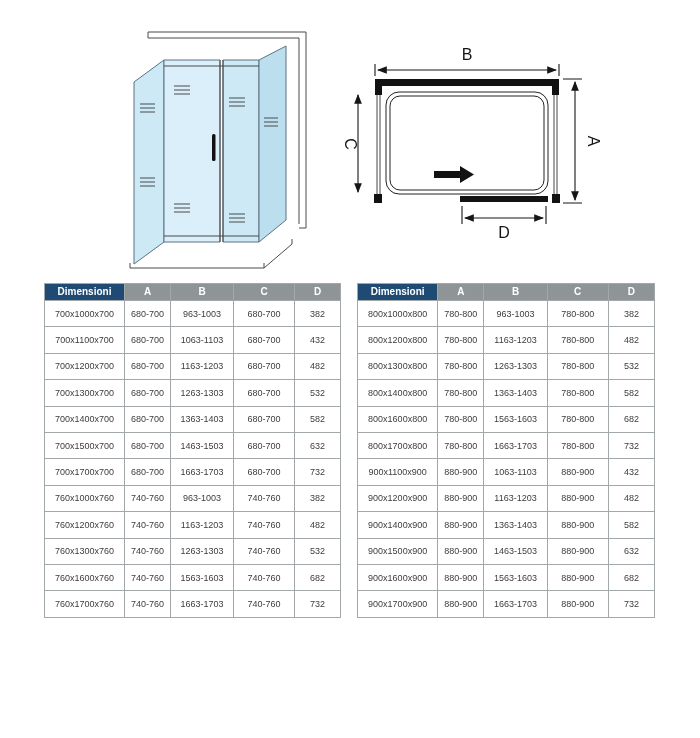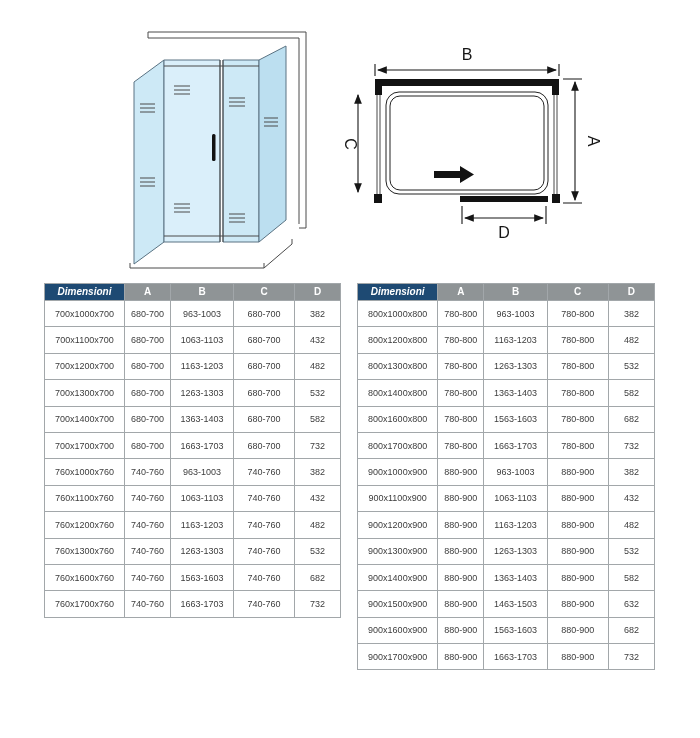--- a/index.html
+++ b/index.html
@@ -17,21 +17,21 @@
   .dimline { stroke: #161616; stroke-width: 1.1; fill: none; }
   .dimlabel { font-size: 16px; fill: #161616; font-family: "Liberation Sans", sans-serif; }
   .solid { fill: #121212; stroke: none; }
 
   
   .dim-table { position: absolute; border-collapse: collapse; table-layout: fixed; background: #fff; }
   #table-left  { left: 44px;  top: 283px; width: 296px; }
   #table-right { left: 357px; top: 283px; width: 298px; }
   .dim-table th, .dim-table td { border: 1px solid #a2a7aa; text-align: center; vertical-align: middle; padding: 0; overflow: hidden; white-space: nowrap; }
   .dim-table thead th { height: 16px; font-size: 10px; color: #ffffff; line-height: 16px; }
-  .th-dim { background: var(--header-dim-bg, #1e4a73); font-style: italic; font-weight: bold; }
+  .th-dim { background: var(--header-dim-bg, #1e4a73); font-weight: bold; }
   .th-col { background: var(--header-abcd-bg, #8f9496); font-weight: bold; }
   .dim-table td { height: 26.4px; font-size: 9px; color: #3c3c3c; }
   col.c0 { width: 80px; } col.c1 { width: 46px; } col.c2 { width: 63px; }
   col.c3 { width: 61px; } col.c4 { width: 46px; }
 </style>
 </head>
 <body>
 
 <div class="canvas">
 
@@ -156,39 +156,39 @@
           <td>532</td>
         </tr>
         <tr>
           <td>700x1400x700</td>
           <td>680-700</td>
           <td>1363-1403</td>
           <td>680-700</td>
           <td>582</td>
         </tr>
         <tr>
+          <td>700x1500x700</td>
+          <td>680-700</td>
+          <td>1463-1503</td>
+          <td>680-700</td>
+          <td>632</td>
+        </tr>
+        <tr>
           <td>700x1700x700</td>
           <td>680-700</td>
           <td>1663-1703</td>
           <td>680-700</td>
           <td>732</td>
         </tr>
         <tr>
           <td>760x1000x760</td>
           <td>740-760</td>
           <td>963-1003</td>
           <td>740-760</td>
           <td>382</td>
-        </tr>
-        <tr>
-          <td>760x1100x760</td>
-          <td>740-760</td>
-          <td>1063-1103</td>
-          <td>740-760</td>
-          <td>432</td>
         </tr>
         <tr>
           <td>760x1200x760</td>
           <td>740-760</td>
           <td>1163-1203</td>
           <td>740-760</td>
           <td>482</td>
         </tr>
         <tr>
           <td>760x1300x760</td>
@@ -268,46 +268,32 @@
           <td>682</td>
         </tr>
         <tr>
           <td>800x1700x800</td>
           <td>780-800</td>
           <td>1663-1703</td>
           <td>780-800</td>
           <td>732</td>
         </tr>
         <tr>
-          <td>900x1000x900</td>
-          <td>880-900</td>
-          <td>963-1003</td>
-          <td>880-900</td>
-          <td>382</td>
-        </tr>
-        <tr>
           <td>900x1100x900</td>
           <td>880-900</td>
           <td>1063-1103</td>
           <td>880-900</td>
           <td>432</td>
         </tr>
         <tr>
           <td>900x1200x900</td>
           <td>880-900</td>
           <td>1163-1203</td>
           <td>880-900</td>
           <td>482</td>
-        </tr>
-        <tr>
-          <td>900x1300x900</td>
-          <td>880-900</td>
-          <td>1263-1303</td>
-          <td>880-900</td>
-          <td>532</td>
         </tr>
         <tr>
           <td>900x1400x900</td>
           <td>880-900</td>
           <td>1363-1403</td>
           <td>880-900</td>
           <td>582</td>
         </tr>
         <tr>
           <td>900x1500x900</td>

